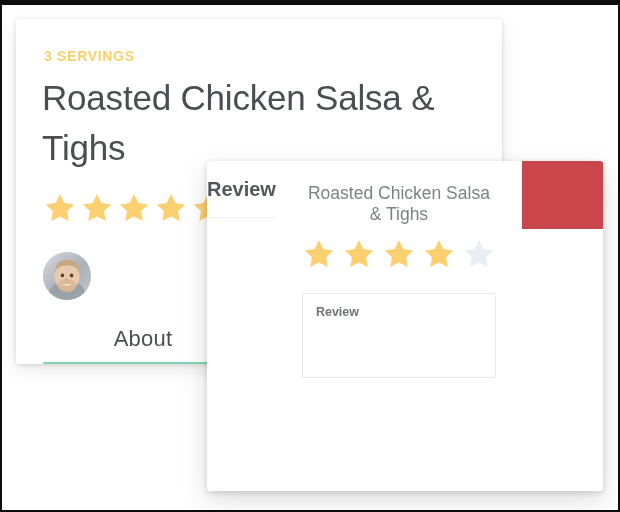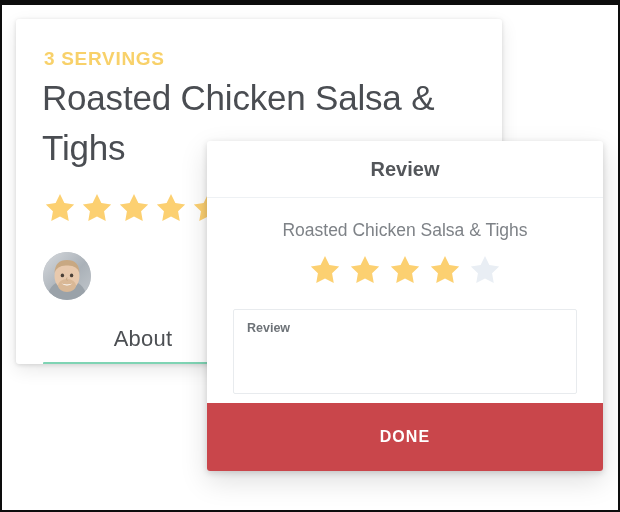--- a/index.html
+++ b/index.html
@@ -44,21 +44,21 @@
     border-radius: 3px;
     box-shadow: 0 1px 4px rgba(0,0,0,0.13), 0 6px 18px rgba(0,0,0,0.09);
     z-index: 10;
     overflow: hidden;
   }
 
   .servings {
     position: absolute;
     left: 28px;
     top: 29px;
-    font-size: 19px;
+    font-size: 14px;
     font-weight: bold;
     letter-spacing: 0.7px;
     color: #f8d16a;
   }
 
   .recipe-title {
     position: absolute;
     left: 26px;
     top: 54px;
     width: 450px;
@@ -119,30 +119,30 @@
     height: 3px;
     background: #7fd4b4;
     width: 100%;
     border-radius: 1px;
   }
 
   
   #review-modal {
     position: absolute;
     left: 207px;
-    top: 141px;
+    top: 161px;
     width: 396px;
     height: 330px;
     background: #ffffff;
     border-radius: 3px;
     box-shadow: 0 2px 6px rgba(0,0,0,0.15), 0 10px 28px rgba(0,0,0,0.13);
     z-index: 20;
     overflow: hidden;
     display: flex;
-    flex-direction: column;
+    flex-direction: row;
   }
   .modal-header {
     height: 57px;
     flex: 0 0 auto;
     display: flex;
     align-items: center;
     justify-content: center;
     border-bottom: 1px solid #eef1f4;
     box-sizing: border-box;
   }

